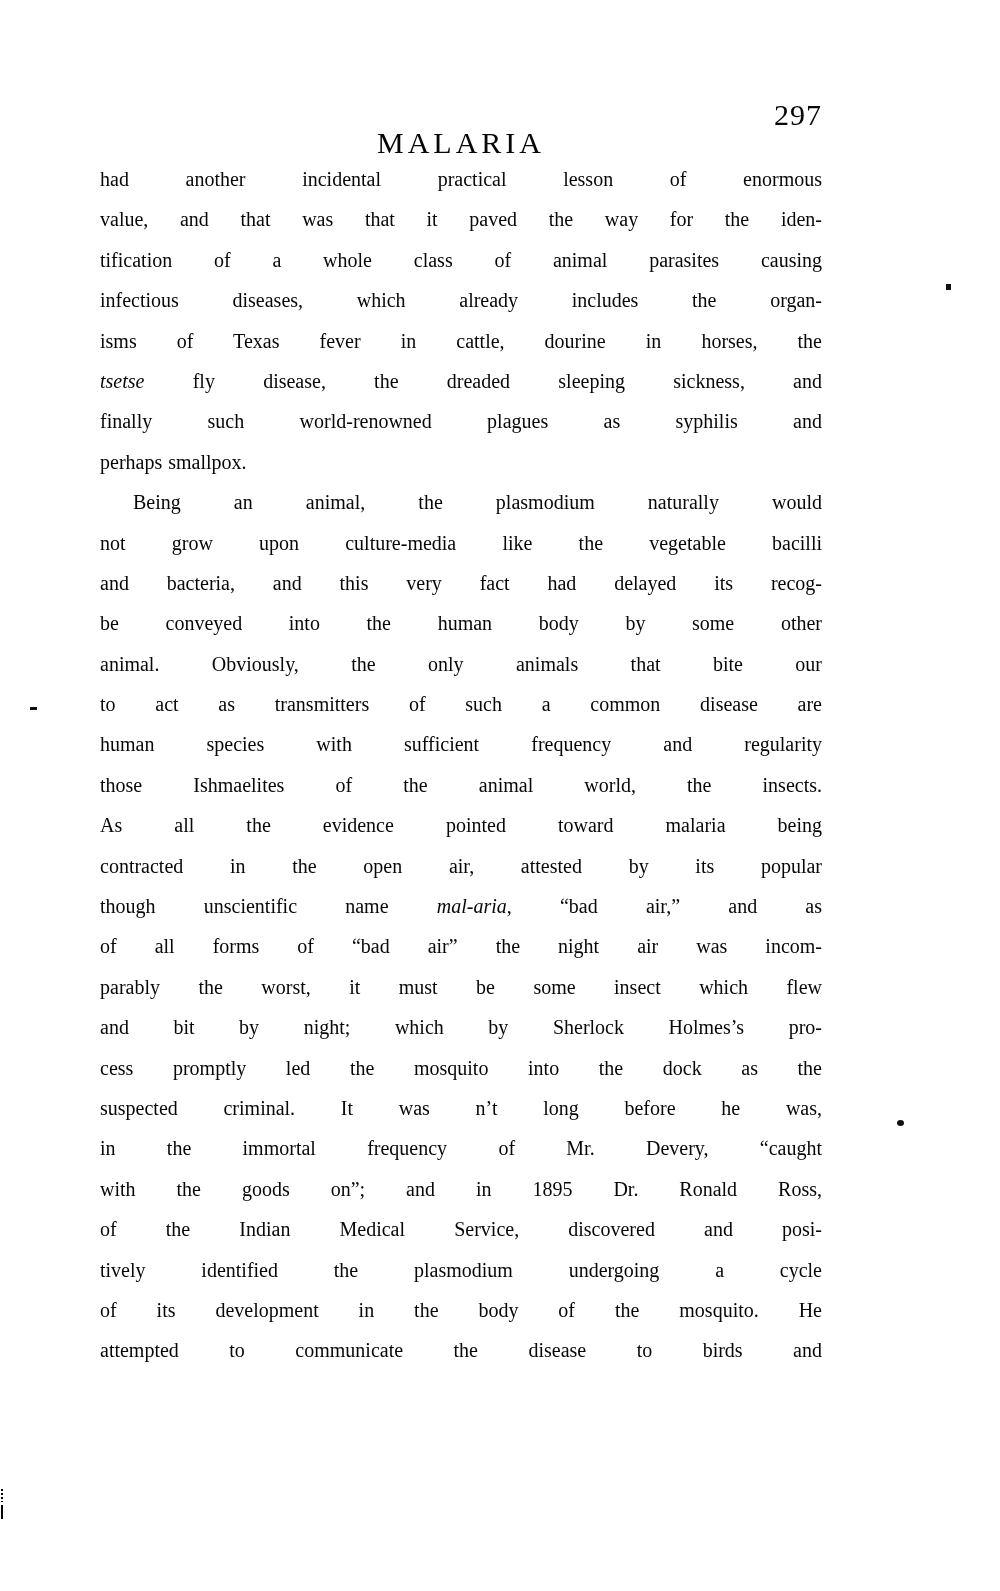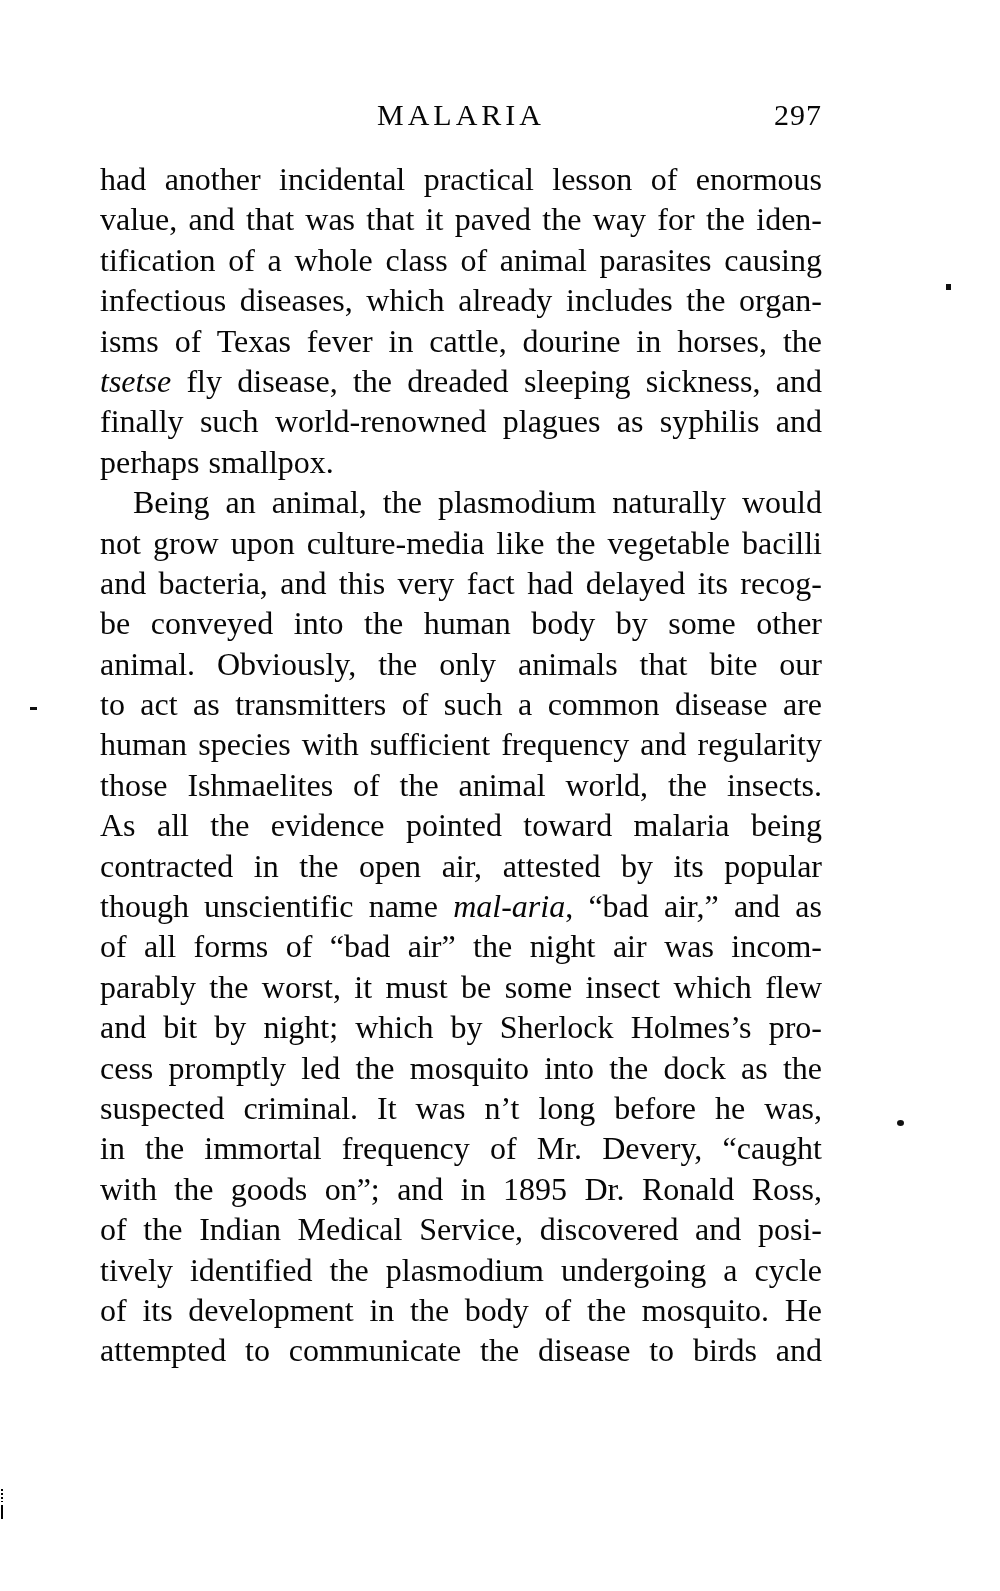--- a/index.html
+++ b/index.html
@@ -23,35 +23,36 @@
     width: 722px;
     height: 34px;
   }
   .running-title {
     display: block;
     text-align: center;
     font-size: 30px;
     line-height: 30px;
     letter-spacing: 4px;
     font-weight: normal;
+    margin-top: 28px;
   }
   .page-number {
     position: absolute;
     right: 0;
     top: 0;
     font-size: 30px;
     line-height: 30px;
     letter-spacing: 1px;
   }
   .text-block {
     position: absolute;
     top: 159px;
     left: 100px;
     width: 722px;
-    font-size: 32px;
+    font-size: 20px;
   }
   .line {
     line-height: 40.4px;
     height: 40.4px;
     overflow: visible;
     text-align: justify;
     text-align-last: justify;
     word-spacing: 1px;
   }
   .line.end {

